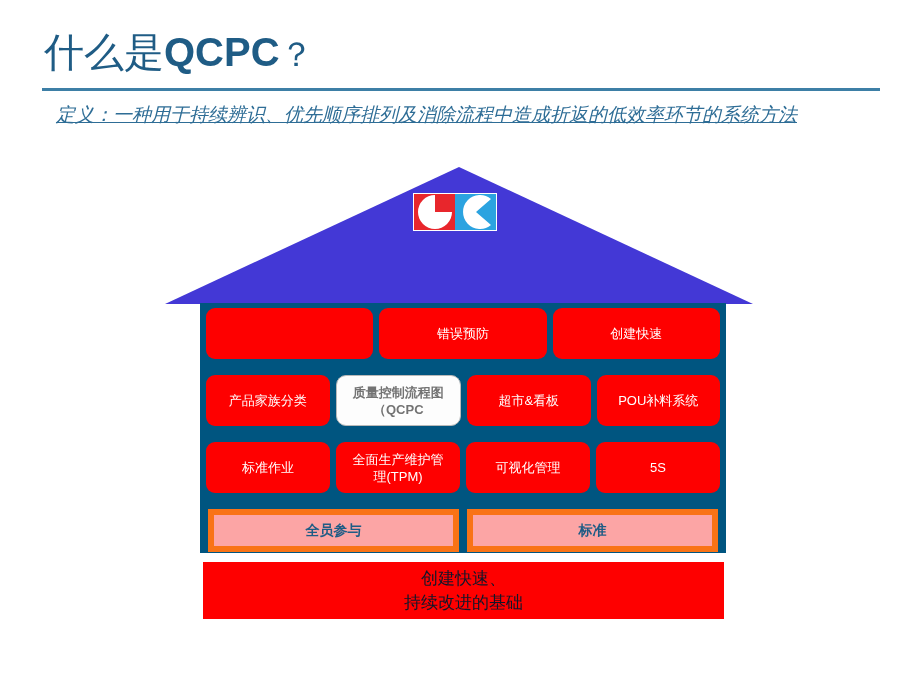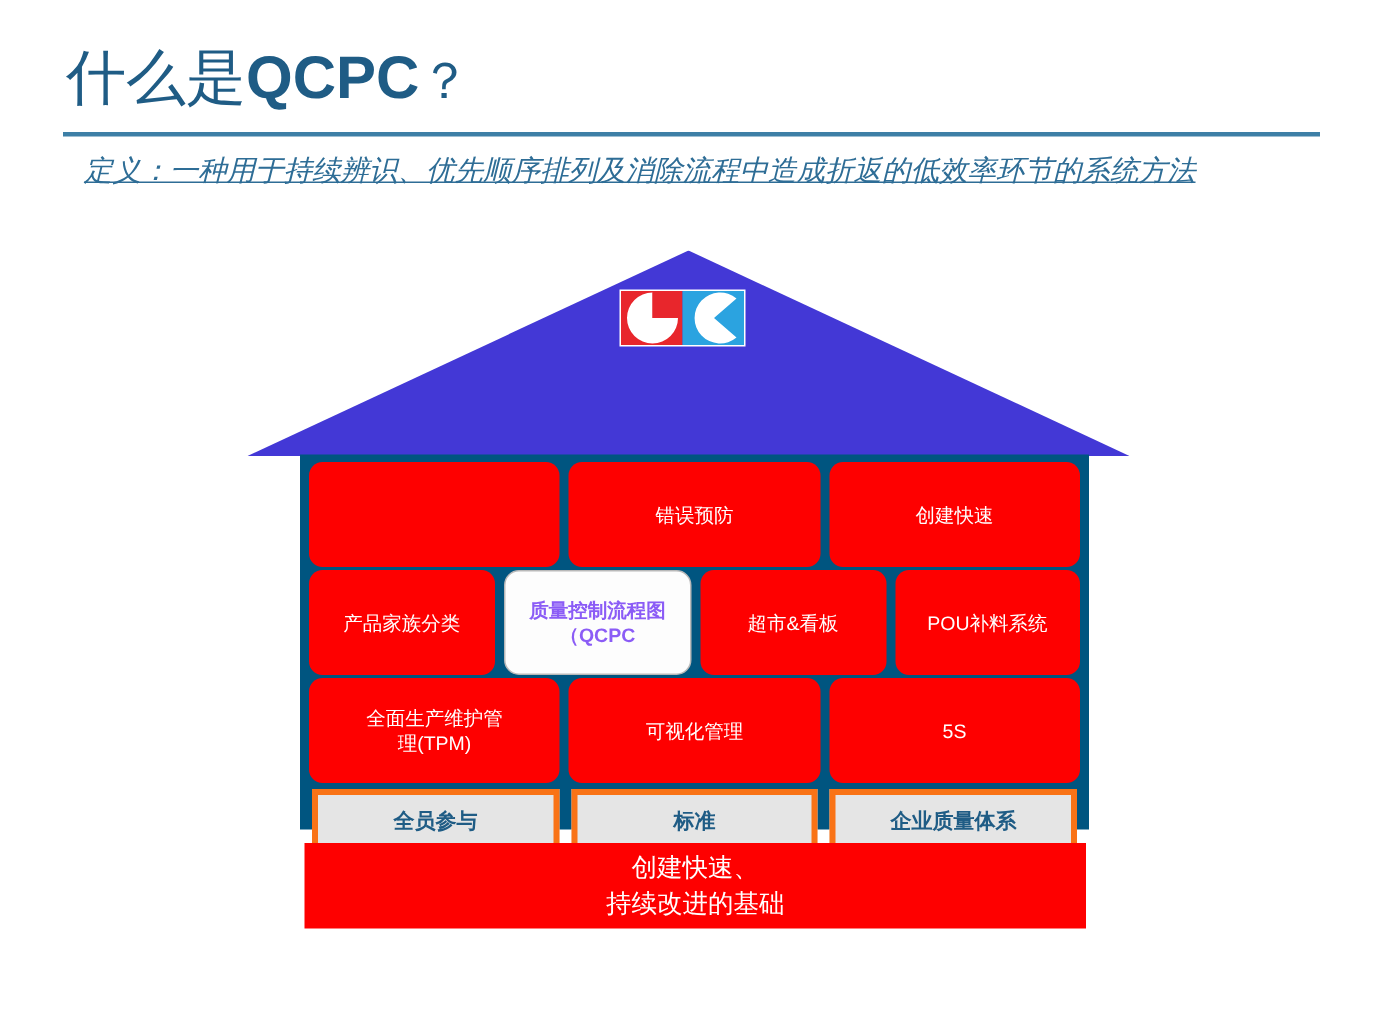--- a/index.html
+++ b/index.html
@@ -110,22 +110,22 @@
     width: 526px;
     height: 250px;
     background: #005580;
     box-sizing: border-box;
     padding: 5px 6px 7px 6px;
   }
 
   .pillar-row {
     display: flex;
     gap: 6px;
-    height: 70px;
-    margin-bottom: 2px;
+    height: 51px;
+    margin-bottom: 16px;
   }
   .pillar-row.foundation-row {
     height: 43px;
     margin-bottom: 0;
     margin-top: 4px;
     gap: 8px;
     padding: 0 2px;
   }
 
   .cell {
@@ -140,45 +140,45 @@
   }
   .cell.red {
     background: #fe0000;
     color: #ffffff;
     font-size: 13px;
     line-height: 17px;
   }
   .cell.red.bold { font-weight: normal; }
   .cell.white-hl {
     background: #fdfdfd;
-    color: #8b5cf6;
+    color: #737373;
     font-weight: bold;
     font-size: 13px;
     line-height: 17px;
     border: 1px solid #b9b9b9;
     border-radius: 10px;
   }
   .cell.gray {
-    background: #e5e5e5;
+    background: #fca5a5;
     color: #1f5c85;
     font-weight: bold;
     font-size: 14px;
     border-radius: 0;
-    border: 4px solid #f97316;
+    border: 6px solid #f97316;
   }
 
   
   #base-banner {
     position: absolute;
     left: 203px;
     top: 562px;
     width: 521px;
     height: 57px;
     background: #fe0000;
-    color: #ffffff;
+    color: #0f172a;
     display: flex;
     align-items: center;
     justify-content: center;
     text-align: center;
     font-size: 17px;
     line-height: 24px;
   }
   .nowrap-line { display: block; }
 </style>
 </head>
@@ -243,42 +243,42 @@
       <div class="cell red bold">
         <span>超市&amp;看板</span>
       </div>
       <div class="cell red bold">
         <span>POU补料系统</span>
       </div>
     </div>
 
     <div class="pillar-row">
       <div class="cell red">
+        <span>标准作业</span>
+      </div>
+      <div class="cell red">
         <span>
             <span class="nowrap-line">全面生产维护管</span>
             <span class="nowrap-line">理(TPM)</span>
           </span>
       </div>
       <div class="cell red">
         <span>可视化管理</span>
       </div>
       <div class="cell red bold">
         <span>5S</span>
       </div>
     </div>
 
     <div class="pillar-row foundation-row">
       <div class="cell gray">
         <span>全员参与</span>
       </div>
       <div class="cell gray">
         <span>标准</span>
-      </div>
-      <div class="cell gray">
-        <span>企业质量体系</span>
       </div>
     </div>
 
   </div>
 
   <div id="base-banner">
     <span>
       <span class="nowrap-line">创建快速、</span>
       <span class="nowrap-line">持续改进的基础</span>
     </span>

